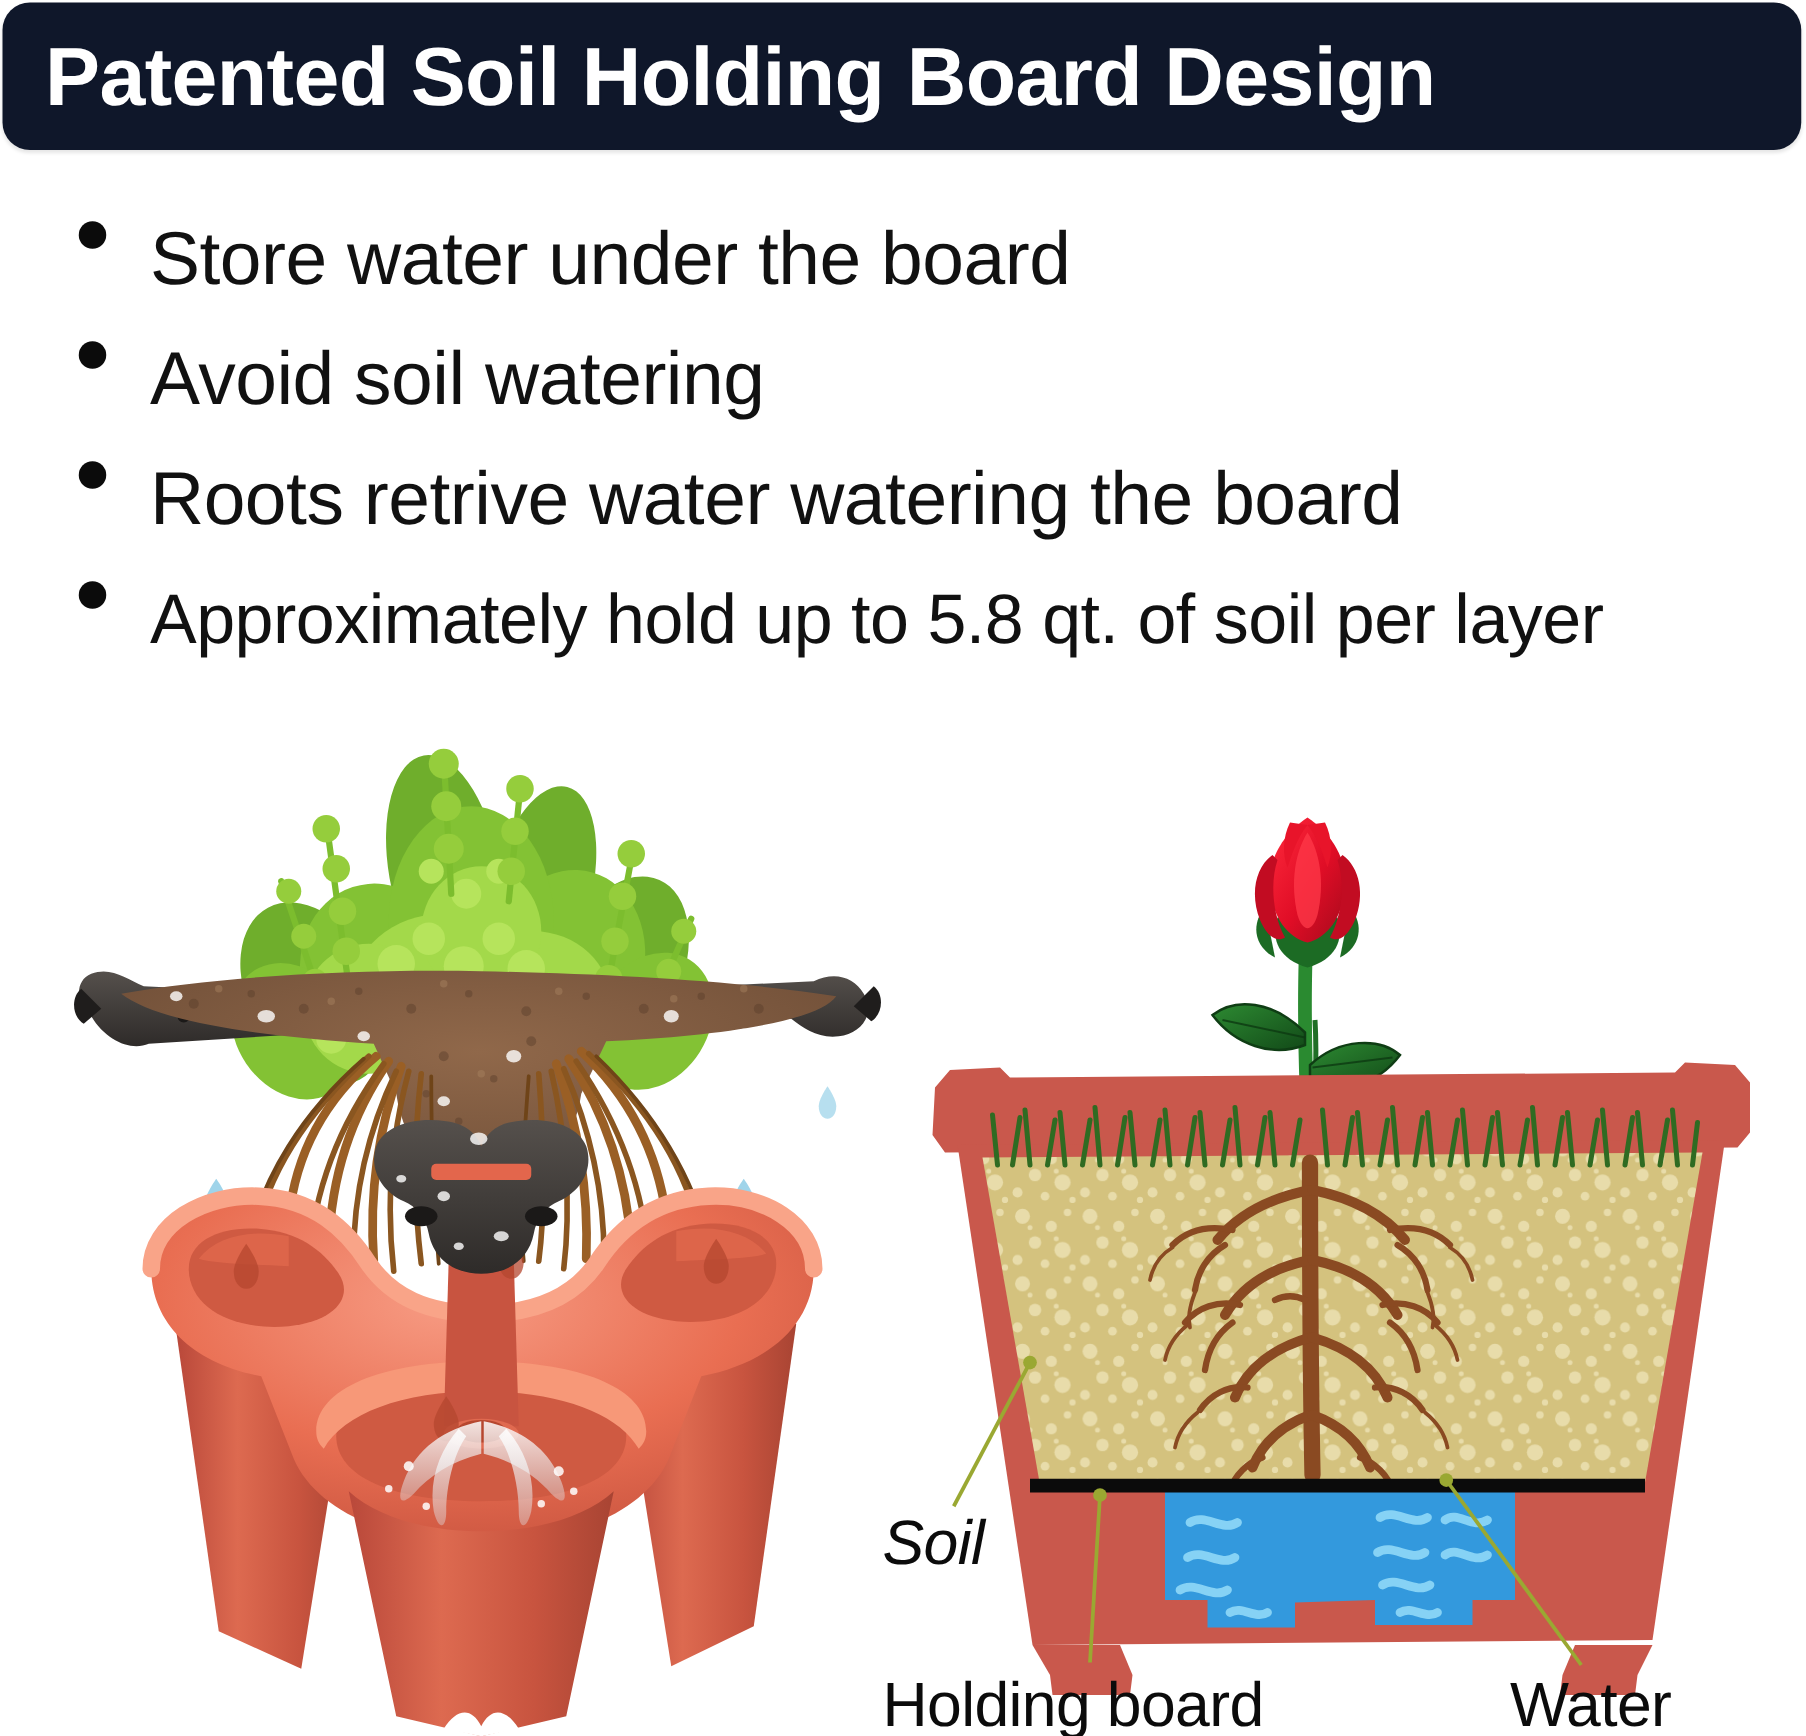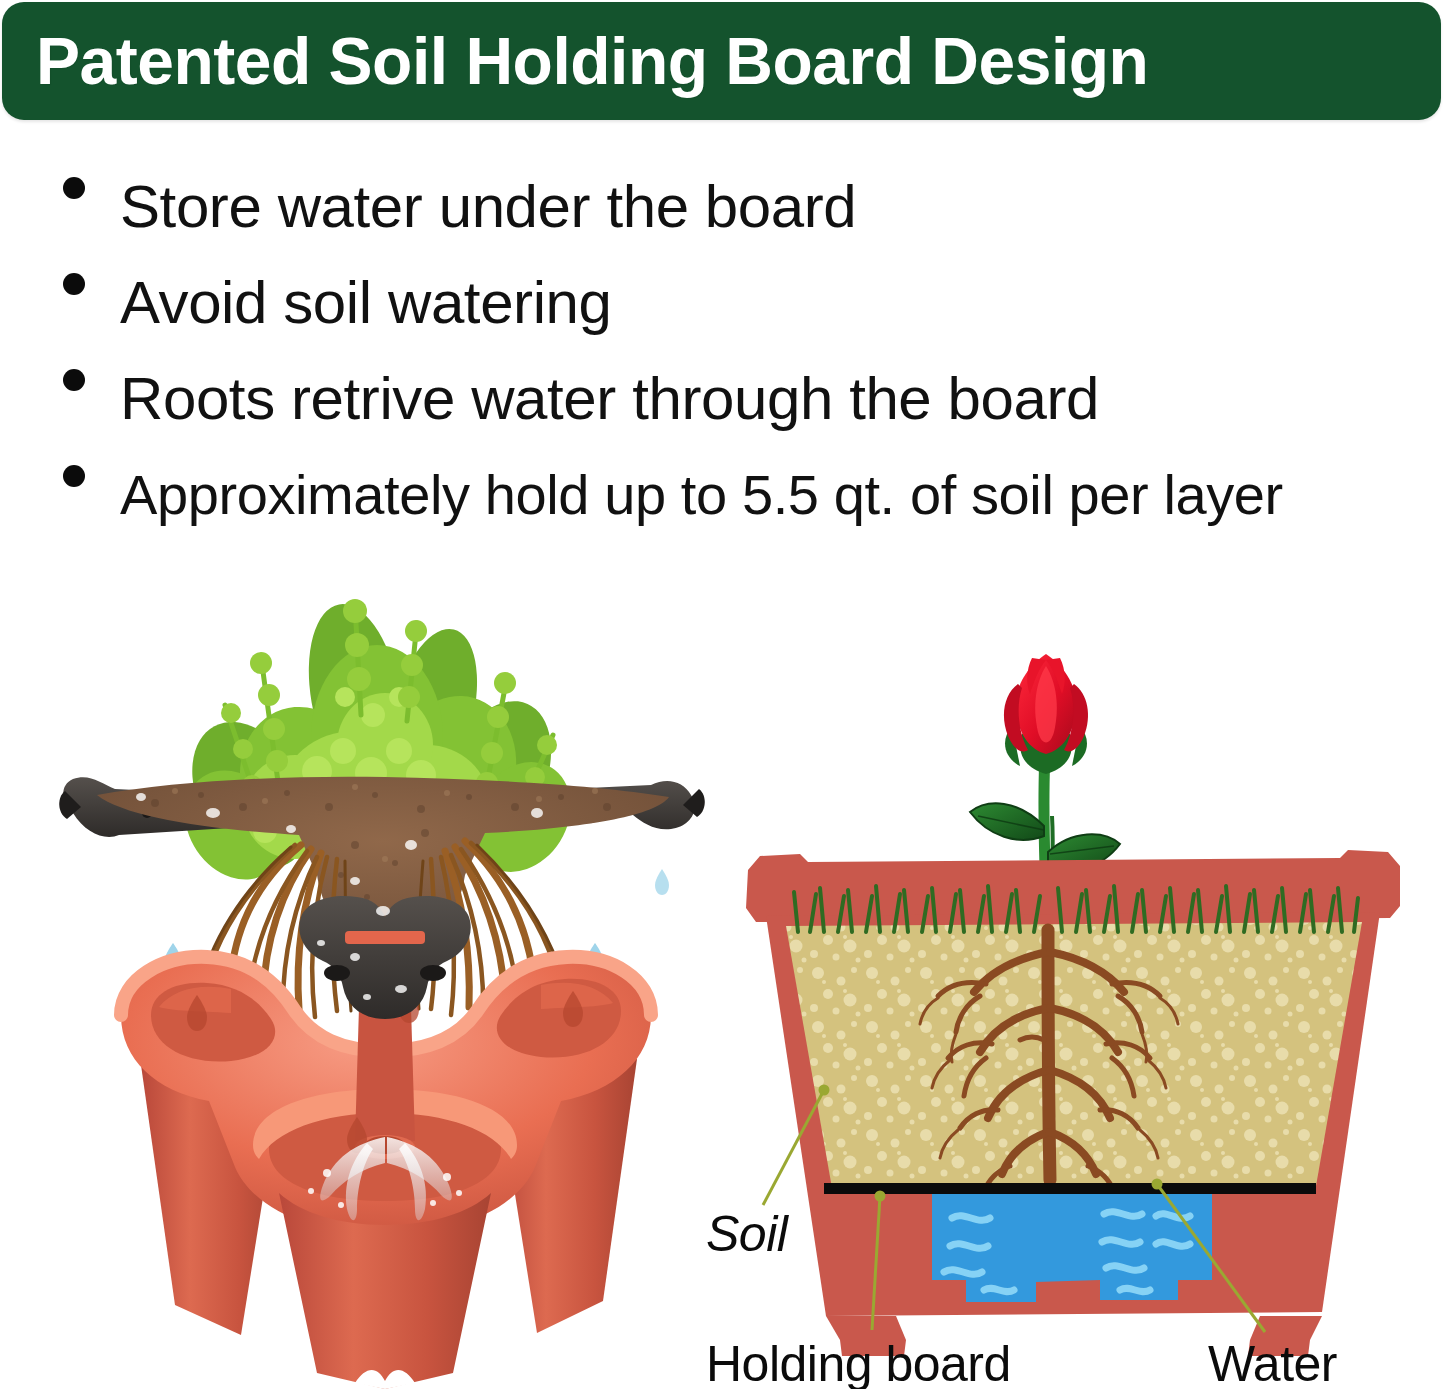--- a/index.html
+++ b/index.html
@@ -9,21 +9,21 @@
     background:#ffffff;
     font-family:"Liberation Sans", sans-serif;
     position:relative;
     overflow:hidden;
   }
 
   
   #header-banner{
     position:absolute; left:2px; top:2px;
     width:1439px; height:118px;
-    background:#14532d;
+    background:#0f172a;
     border-radius:22px;
     display:flex; align-items:center;
     box-shadow:0 2px 3px rgba(0,0,0,.10);
   }
   #header-title{
     color:#ffffff;
     font-size:66px;
     font-weight:bold;
     letter-spacing:-0.5px;
     padding-left:34px;
@@ -93,25 +93,25 @@
   <li class="feature-item">
     <span class="bullet-dot"></span>
     <span class="feature-text">Store water under the board</span>
   </li>
   <li class="feature-item">
     <span class="bullet-dot"></span>
     <span class="feature-text">Avoid soil watering</span>
   </li>
   <li class="feature-item">
     <span class="bullet-dot"></span>
-    <span class="feature-text">Roots retrive water through the board</span>
+    <span class="feature-text">Roots retrive water watering the board</span>
   </li>
   <li class="feature-item">
     <span class="bullet-dot"></span>
-    <span class="feature-text">Approximately hold up to 5.5 qt. of soil per layer</span>
+    <span class="feature-text">Approximately hold up to 5.8 qt. of soil per layer</span>
   </li>
 </ul>
 
 <div id="left-product">
 <svg width="660" height="844" viewBox="0 0 660 844" xmlns="http://www.w3.org/2000/svg">
   <defs>
     <radialGradient id="lpPlanterG" cx="45%" cy="30%" r="80%">
       <stop offset="0%" stop-color="#f79c84"></stop>
       <stop offset="55%" stop-color="#e96e52"></stop>
       <stop offset="100%" stop-color="#c4503c"></stop>

